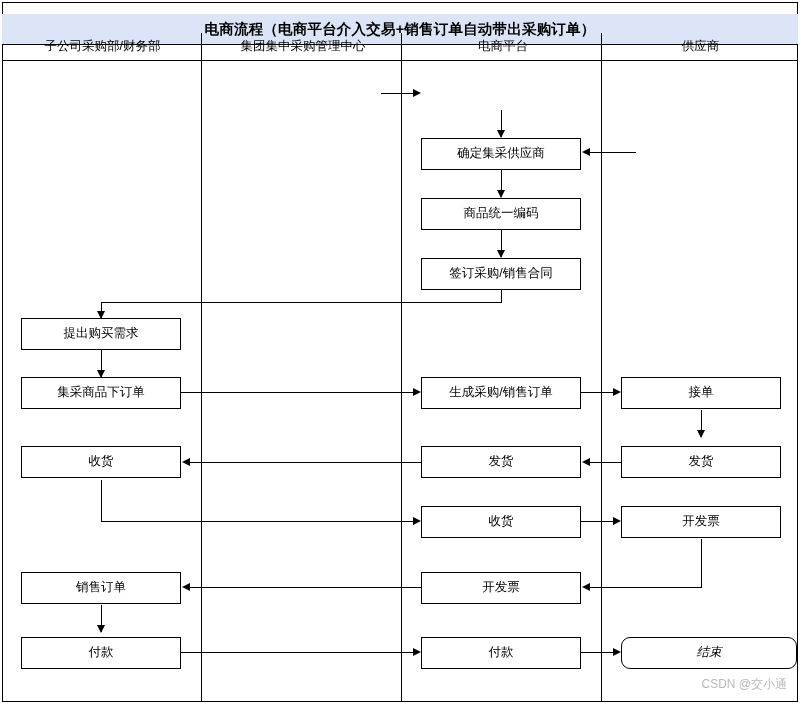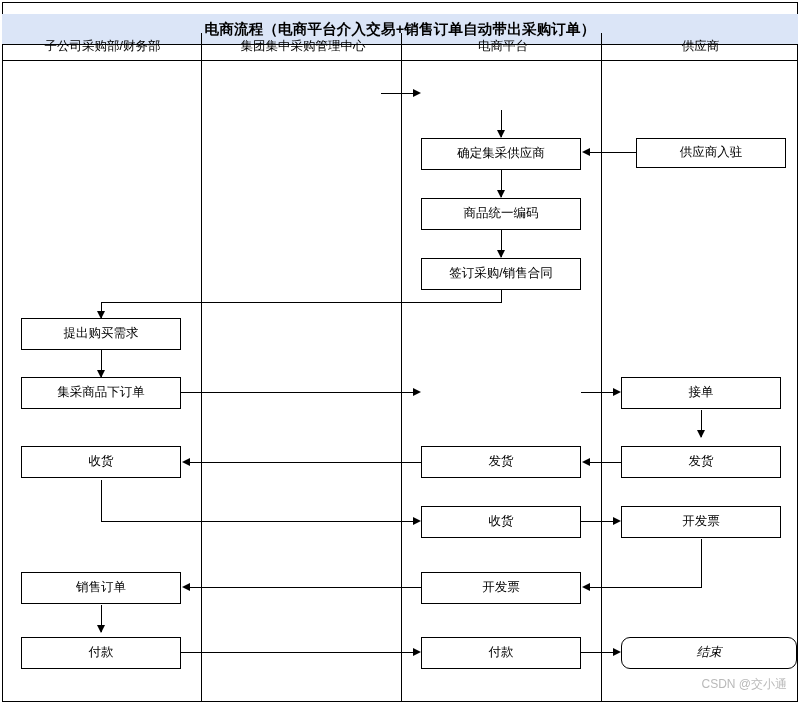--- a/index.html
+++ b/index.html
@@ -239,32 +239,32 @@
   </div>
 
   <div class="node" style="left:421px;top:198px;width:160px;height:32px;">
     <span>商品统一编码</span>
   </div>
 
   <div class="node" style="left:421px;top:258px;width:160px;height:32px;">
     <span>签订采购/销售合同</span>
   </div>
 
-  <div class="node" style="left:636px;top:138px;width:150px;height:30px;">
-    <span>供应商入驻</span>
-  </div>
 
   <div class="node" style="left:21px;top:377px;width:160px;height:32px;">
     <span>集采商品下订单</span>
   </div>
 
   <div class="node" style="left:21px;top:318px;width:160px;height:32px;">
     <span>提出购买需求</span>
   </div>
 
+  <div class="node" style="left:421px;top:377px;width:160px;height:32px;">
+    <span>生成采购/销售订单</span>
+  </div>
 
   <div class="node" style="left:621px;top:377px;width:160px;height:32px;">
     <span>接单</span>
   </div>
 
   <div class="node" style="left:21px;top:446px;width:160px;height:32px;">
     <span>收货</span>
   </div>
 
   <div class="node" style="left:421px;top:446px;width:160px;height:32px;">

